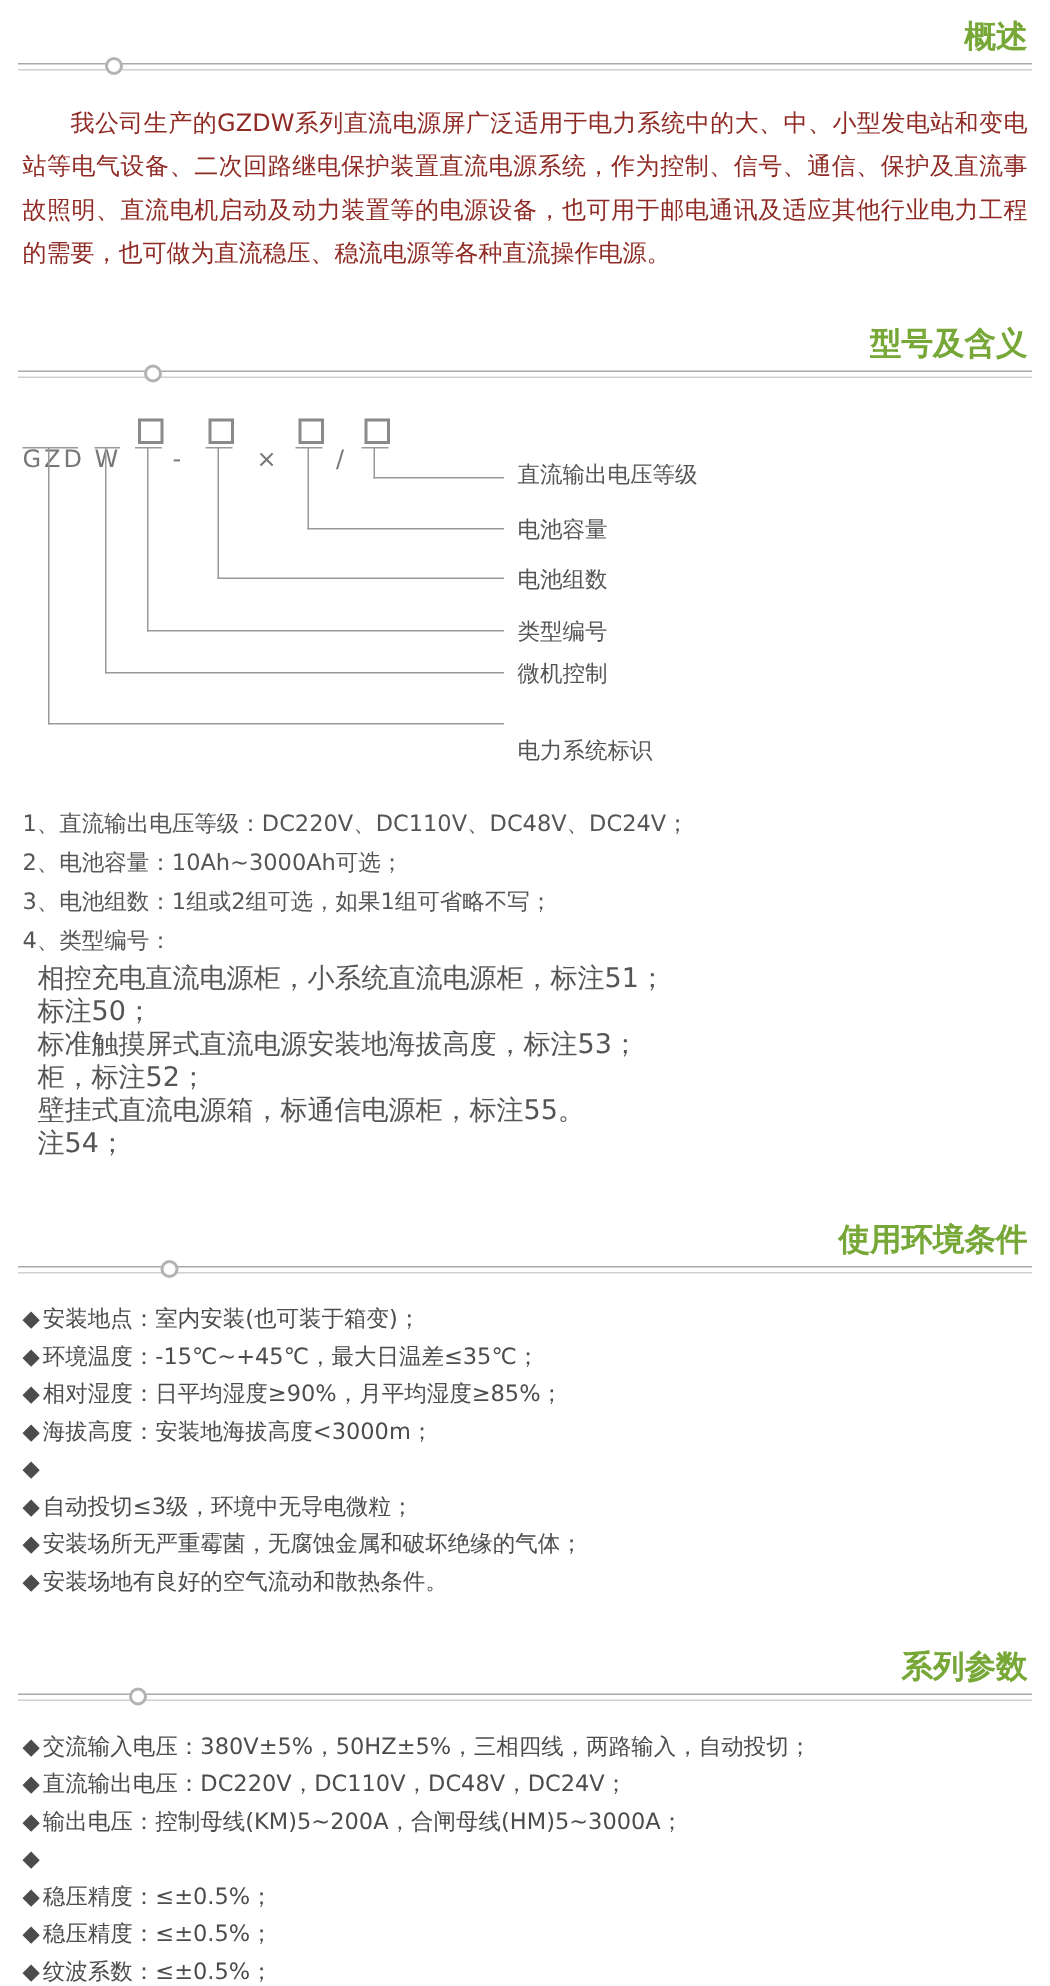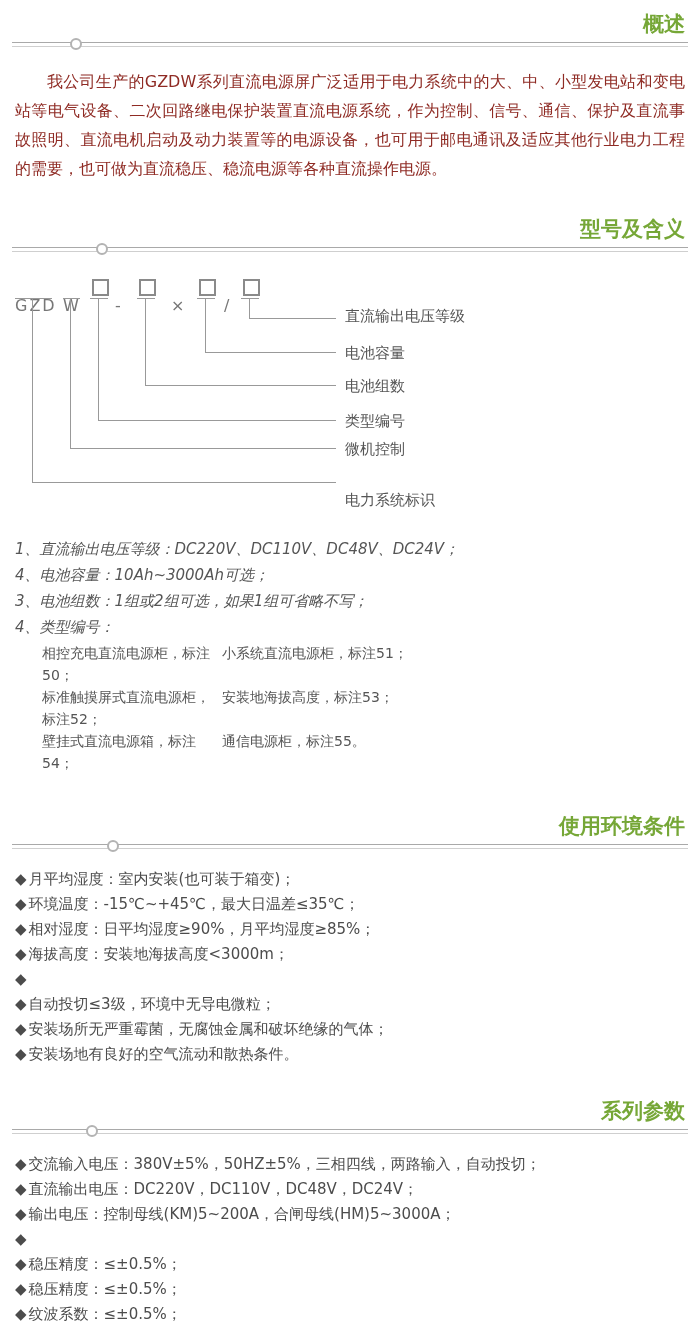--- a/index.html
+++ b/index.html
@@ -42,23 +42,23 @@
 
   
   .diagram{position:relative;height:232px;margin-top:26px;font-size:16px;color:#777;}
   .diagram .code-part{position:absolute;top:0;line-height:16px;letter-spacing:2px;margin-top:20px;}
   .diagram .code-box{position:absolute;top:1px;width:13px;height:13px;border:2px solid #8a8a8a;background:#fff;}
   .diagram .tbar{position:absolute;top:20px;border-top:1px solid #999;height:0;}
   .diagram .lconn{position:absolute;top:20px;border-left:1px solid #999;border-bottom:1px solid #999;}
   .diagram .dlabel{position:absolute;left:345px;font-size:15px;color:#555;line-height:20px;}
 
   
-  .notes{margin:26px 15px 0 15px;font-size:15px;color:#555;font-style:italic;}
+  .notes{margin:26px 15px 0 15px;font-size:15px;color:#555;}
   .notes .n-row{line-height:26px;}
-  .type-table{margin:2px 15px 0 42px;font-size:14px;color:#555;}
+  .type-table{margin:2px 15px 0 25px;font-size:18px;color:#555;}
   .type-table .t-row{display:flex;line-height:22px;}
   .type-table .t-col1{width:180px;}
   .type-table .t-col2{flex:1;}
 
   
   .blist{margin:18px 15px 0 15px;font-size:15px;color:#4c4c4c;}
   .blist .b-row{line-height:25px;display:flex;}
   .blist .diam{margin-right:2px;flex:none;}
 
   .spacer-env{height:40px;}
@@ -115,21 +115,21 @@
     <span class="dlabel" style="top:98px">电池组数</span>
     <span class="dlabel" style="top:133px">类型编号</span>
     <span class="dlabel" style="top:161px">微机控制</span>
     <span class="dlabel" style="top:212px">电力系统标识</span>
   </div>
 
   <div class="notes">
 
       <div class="n-row">1、直流输出电压等级：DC220V、DC110V、DC48V、DC24V；</div>
 
-      <div class="n-row">4、电池容量：10Ah~3000Ah可选；</div>
+      <div class="n-row">2、电池容量：10Ah~3000Ah可选；</div>
 
       <div class="n-row">3、电池组数：1组或2组可选，如果1组可省略不写；</div>
 
       <div class="n-row">4、类型编号：</div>
     </div>
 
   <div class="type-table">
 
       <div class="t-row">
         <span class="t-col1">相控充电直流电源柜，标注50；</span>
@@ -152,21 +152,21 @@
 
 <div class="section">
   <h2 class="sec-title">使用环境条件</h2>
   <div class="divider">
     <span class="divider-circle" style="left:95px"></span>
   </div>
   <div class="blist">
 
       <div class="b-row">
         <span class="diam">◆</span>
-        <span>月平均湿度：室内安装(也可装于箱变)；</span>
+        <span>安装地点：室内安装(也可装于箱变)；</span>
       </div>
 
       <div class="b-row">
         <span class="diam">◆</span>
         <span>环境温度：-15℃~+45℃，最大日温差≤35℃；</span>
       </div>
 
       <div class="b-row">
         <span class="diam">◆</span>
         <span>相对湿度：日平均湿度≥90%，月平均湿度≥85%；</span>

